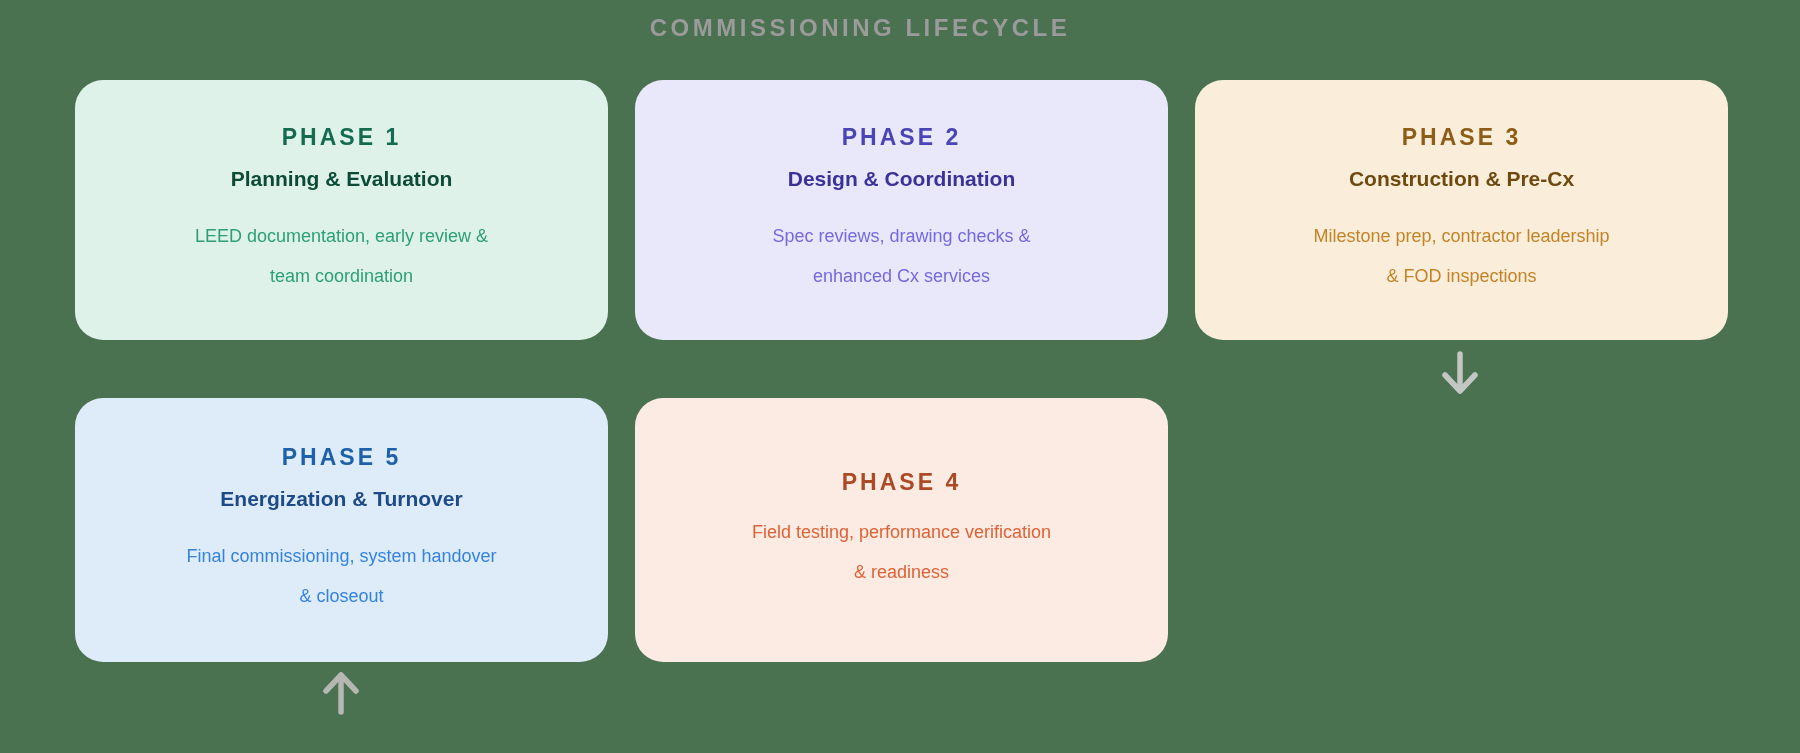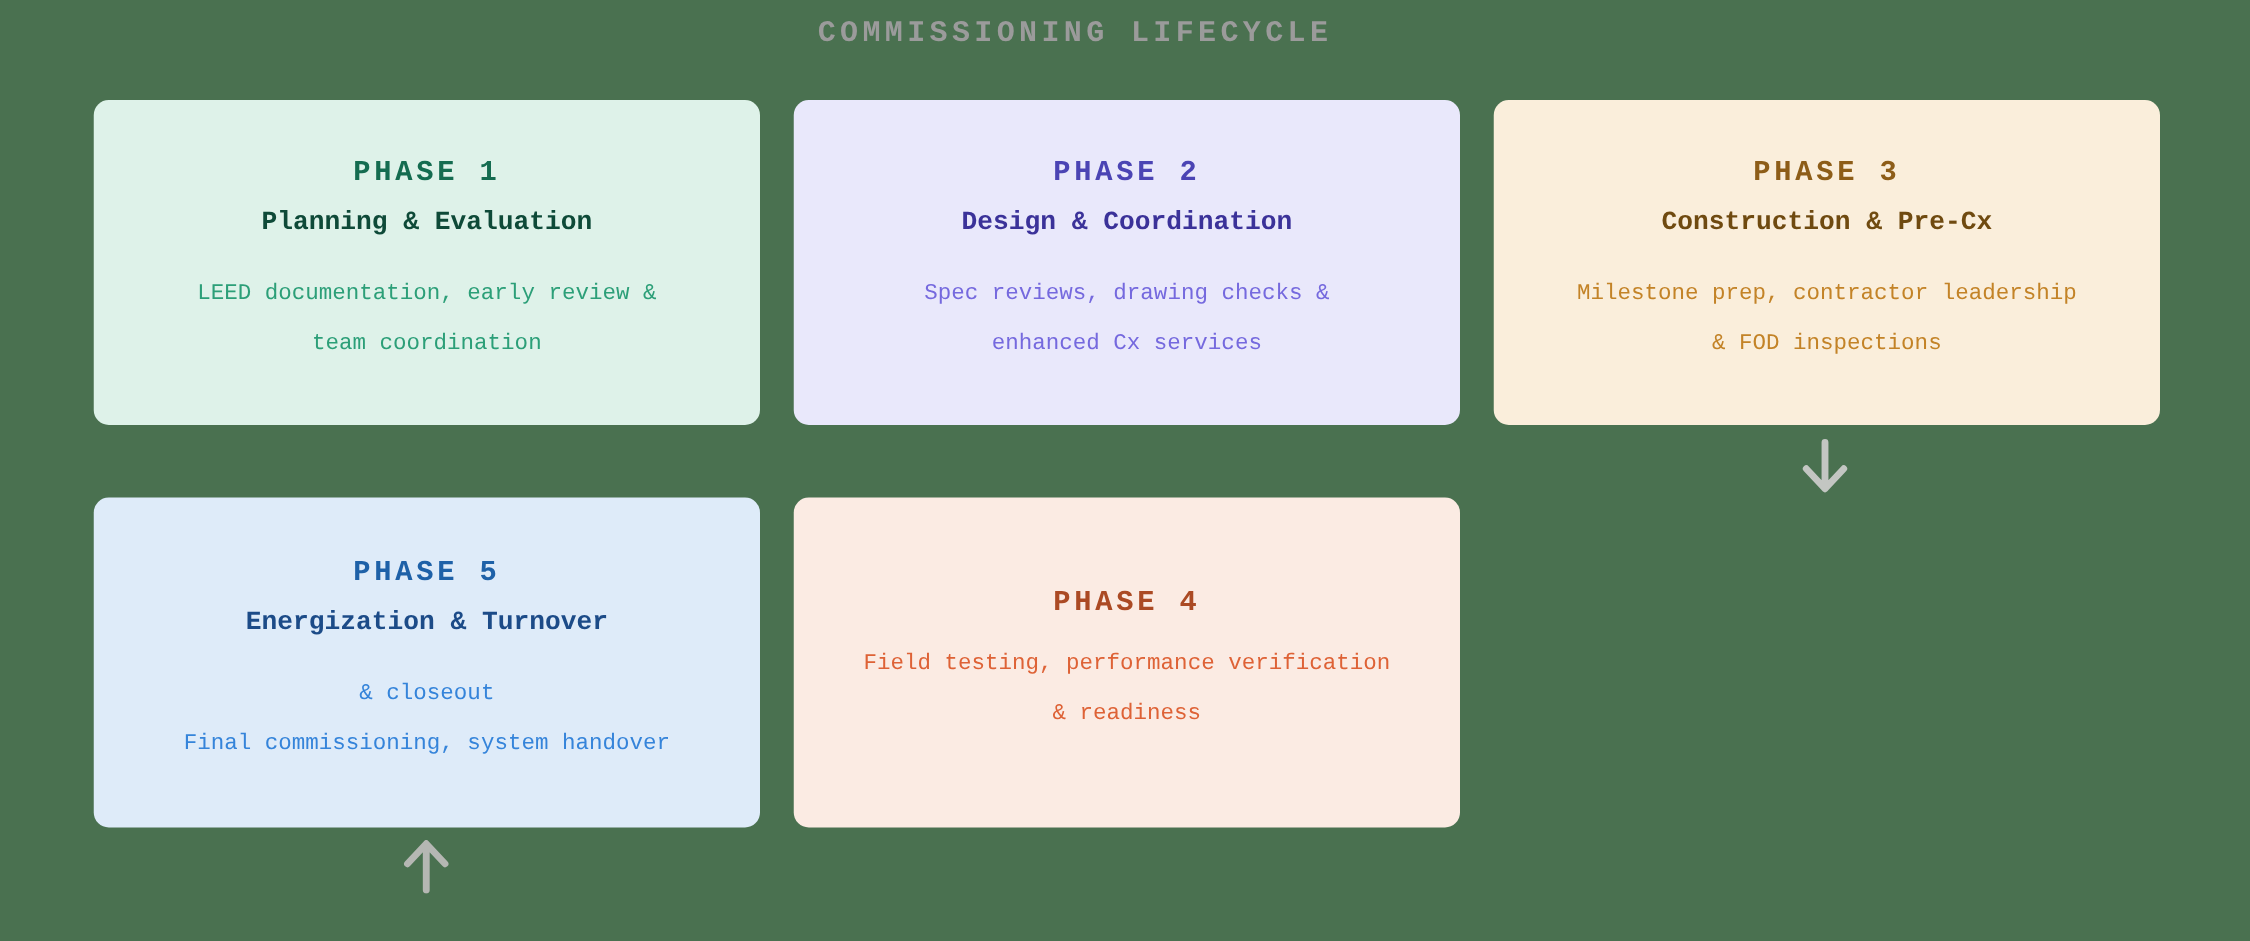--- a/index.html
+++ b/index.html
@@ -3,21 +3,21 @@
 <meta charset="utf-8">
 <style>
   html, body { margin: 0; padding: 0; }
   body {
     width: 1800px;
     height: 753px;
     overflow: hidden;
     font-family: "Liberation Sans", sans-serif;
     position: relative;
   }
-  .page { position: relative; width: 1642px; height: 753px; font-family: Liberation Mono, monospace; }
+  .page { position: relative; width: 1642px; height: 753px; }
 
   .page-title {
     position: absolute;
     top: 14px;
     left: 0;
     width: 1720px;
     margin: 0;
     text-align: center;
     font-size: 24px;
     font-weight: 700;
@@ -30,21 +30,21 @@
     top: 80px;
     display: grid;
     grid-template-columns: repeat(3, 533px);
     grid-template-rows: 260px 264px;
     column-gap: 27px;
     row-gap: 58px;
   }
 
   .card {
     background: var(--card-bg, #fff);
-    border-radius: 12px;
+    border-radius: 28px;
     display: flex;
     flex-direction: column;
     justify-content: center;
     align-items: center;
     text-align: center;
     padding: 0 16px;
     box-sizing: border-box;
   }
 
   .phase-label {
@@ -111,22 +111,22 @@
         <span class="desc-line">Milestone prep, contractor leadership</span>
         <span class="desc-line">&amp; FOD inspections</span>
       </p>
     </section>
 
 
     <section class="card" style="--card-bg: #deebf9; --label-color: #1e61a8; --title-color: #1c4b88; --body-color: #3584da;">
       <div class="phase-label">PHASE 5</div>
       <h2 class="card-title">Energization &amp; Turnover</h2>
       <p class="card-desc">
+        <span class="desc-line">Final commissioning, system handover</span>
         <span class="desc-line">&amp; closeout</span>
-        <span class="desc-line">Final commissioning, system handover</span>
       </p>
     </section>
 
     <section class="card" style="--card-bg: #fbebe3; --label-color: #ab4a24; --title-color: #4a2318; --body-color: #de6236;">
       <div class="phase-label">PHASE 4</div>
       <p class="card-desc">
         <span class="desc-line">Field testing, performance verification</span>
         <span class="desc-line">&amp; readiness</span>
       </p>
     </section>

